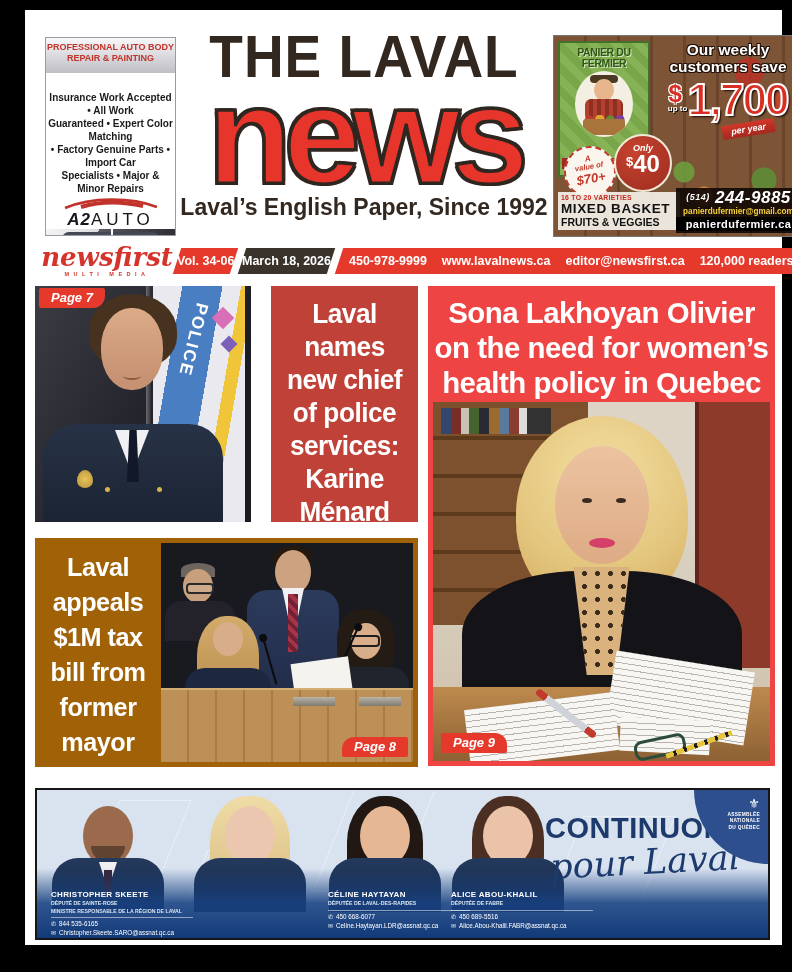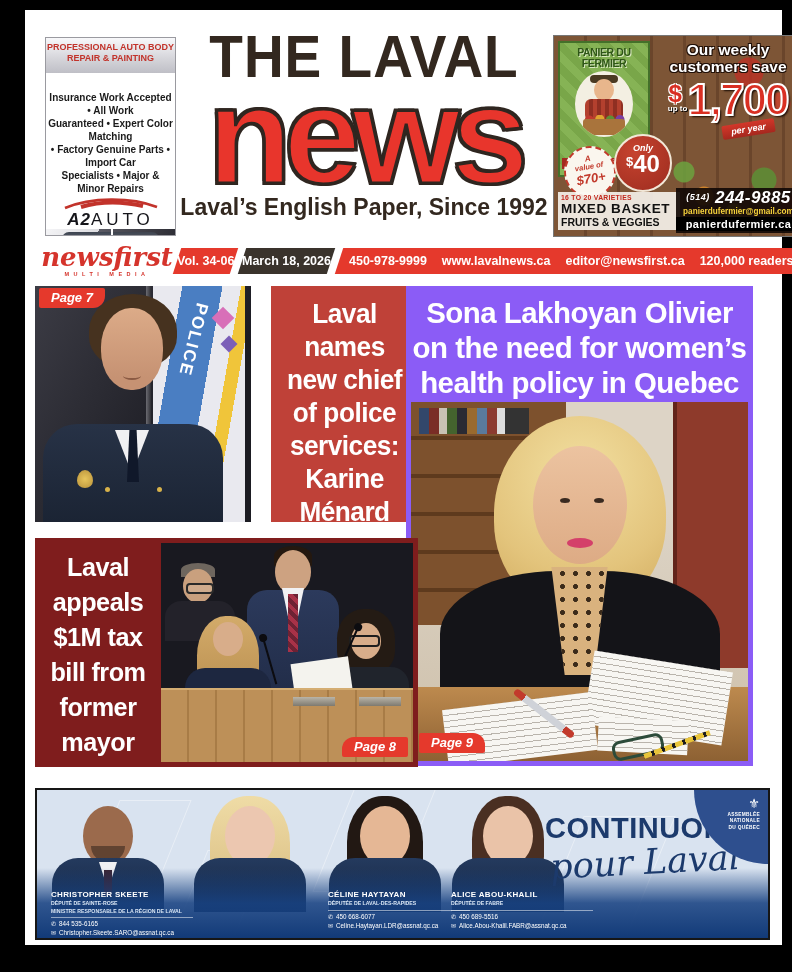--- a/index.html
+++ b/index.html
@@ -111,21 +111,21 @@
   .chief-badge{position:absolute;left:42px;bottom:34px;width:16px;height:18px;background:radial-gradient(circle,#e8c55c,#b8913a);border-radius:50% 50% 50% 50%/60% 60% 40% 40%;}
 
   .headline-box{position:absolute;right:0;top:0;width:147px;height:236px;background:#bf4138;color:#fff;text-align:center;box-sizing:border-box;padding-top:12px;}
   .hl1{font-size:27px;font-weight:800;line-height:1.22;letter-spacing:-.5px;transform:scaleX(.97);}
   .page-badge{position:absolute;background:#e5392c;color:#fff;font-style:italic;font-weight:800;font-size:13px;padding:2px 12px 3px;z-index:5;}
   .pb7{left:4px;top:2px;border-radius:2px 2px 12px 2px;}
   .pb8{right:5px;bottom:5px;border-radius:12px 2px 2px 2px;}
   .pb9{left:8px;bottom:8px;border-radius:2px 12px 2px 2px;}
 
   
-  .art-sona{left:381px;top:276px;width:347px;height:480px;background:#8b5cf6;}
+  .art-sona{left:403px;top:276px;width:347px;height:480px;background:#ef4444;}
   .hl2{color:#fff;text-align:center;font-size:30px;font-weight:800;line-height:1.17;letter-spacing:-.5px;padding-top:9px;transform:scaleX(.98);}
   .photo-sona{position:absolute;left:5px;right:5px;top:116px;bottom:5px;background:#cfc4b4;overflow:hidden;}
   .sona-wall{position:absolute;inset:0;background:linear-gradient(180deg,#ddd4c6 0 30%,#cdbfa9 100%);}
   .sona-shelf{position:absolute;left:0;top:0;width:46%;height:62%;background:repeating-linear-gradient(180deg,#7d512d 0 34px,#5e3a1d 34px 38px);}
   .sona-books{position:absolute;left:8px;top:6px;width:110px;height:26px;background:
     linear-gradient(90deg,#32476b 0 10px,#7a2d26 10px 20px,#c9c2b4 20px 28px,#44632e 28px 38px,#2a2a33 38px 48px,#9a6a2e 48px 58px,#5a7a9c 58px 68px,#8c3b30 68px 78px,#ddd 78px 86px,#333 86px 110px);}
   .sona-door{position:absolute;right:0;top:0;width:21%;height:74%;background:#8e3a2b;border-left:4px solid #62241a;}
   .sona-hair{position:absolute;left:50%;top:14px;width:172px;height:196px;margin-left:-86px;background:radial-gradient(circle at 50% 30%,#f2dfA0 0%,#e3c47c 60%,#cfa95c 100%);border-radius:50% 50% 46% 46%;}
   .sona-face{position:absolute;left:50%;top:44px;width:94px;height:118px;margin-left:-47px;background:linear-gradient(180deg,#ecc3a0,#ddab85);border-radius:50%;}
   .sona-eye-l,.sona-eye-r{position:absolute;top:96px;width:10px;height:5px;background:#3a2a20;border-radius:50%;}
@@ -136,21 +136,21 @@
   .sona-desk{position:absolute;left:0;right:0;bottom:0;height:74px;background:linear-gradient(180deg,#bd8a4e,#8d6133);}
   .paper1,.paper2,.paper3{position:absolute;background:#f7f6f2;background-image:repeating-linear-gradient(180deg,transparent 0 5px,#b9b4ac 5px 6px);}
   .paper1{left:34px;bottom:2px;width:150px;height:58px;transform:rotate(-7deg);}
   .paper2{right:20px;bottom:26px;width:140px;height:74px;transform:rotate(9deg);}
   .paper3{right:60px;bottom:8px;width:90px;height:34px;transform:rotate(3deg);}
   .sona-pen{position:absolute;left:96px;bottom:44px;width:74px;height:7px;background:linear-gradient(90deg,#c23a2c 0 16%,#cfd2d8 16% 84%,#c23a2c 84%);border-radius:4px;transform:rotate(38deg);}
   .sona-glasses{position:absolute;right:84px;bottom:4px;width:46px;height:14px;border:3px solid #2c4b3a;border-radius:8px;transform:rotate(-12deg);}
   .sona-pencil{position:absolute;right:36px;bottom:14px;width:70px;height:5px;background:repeating-linear-gradient(90deg,#e8c43a 0 8px,#1c1c1c 8px 11px);transform:rotate(-20deg);}
 
   
-  .art-tax{left:10px;top:528px;width:383px;height:229px;background:#7f1d1d;}
+  .art-tax{left:10px;top:528px;width:383px;height:229px;background:#a16207;}
   .hl3{position:absolute;left:0;top:0;width:126px;color:#fff;text-align:center;font-size:26px;font-weight:800;line-height:1.35;letter-spacing:-.5px;padding-top:12px;transform:scaleX(.97);}
   .photo-tax{position:absolute;left:126px;top:5px;right:5px;bottom:5px;background:#191920;overflow:hidden;}
   .tax-desk{position:absolute;left:0;right:0;bottom:0;height:72px;background:repeating-linear-gradient(90deg,#bd9058 0 26px,#a87c46 26px 28px);}
   .tax-desk-top{position:absolute;left:0;right:0;bottom:66px;height:8px;background:#d4ad72;}
   .plate1,.plate2{position:absolute;bottom:56px;height:9px;width:42px;background:linear-gradient(180deg,#b9b4a8,#7e7a70);}
   .plate1{right:78px;}.plate2{right:12px;}
   .man-suit{position:absolute;left:50%;bottom:54px;width:92px;height:118px;margin-left:-40px;background:linear-gradient(180deg,#2c3a5c,#202b46);border-radius:20px 20px 0 0;}
   .man-head{position:absolute;left:50%;bottom:168px;width:36px;height:44px;margin-left:-12px;background:#cda281;border-radius:50%;}
   .man-hair{position:absolute;left:50%;bottom:196px;width:38px;height:20px;margin-left:-13px;background:#24180f;border-radius:50% 50% 0 0;}
   .man-shirt{position:absolute;left:50%;bottom:132px;width:22px;height:42px;margin-left:-5px;background:#f1f1f3;clip-path:polygon(0 0,100% 0,60% 100%,40% 100%);}

